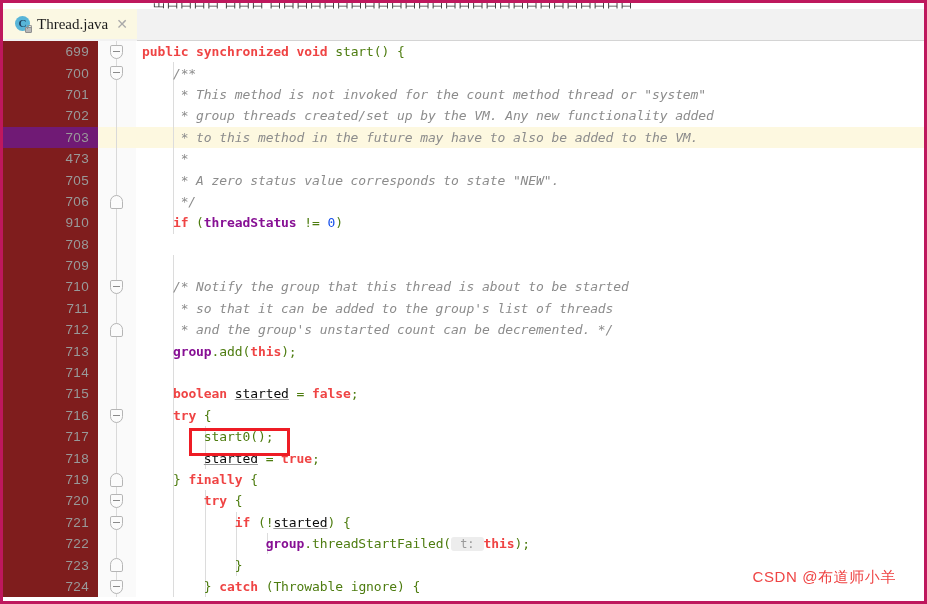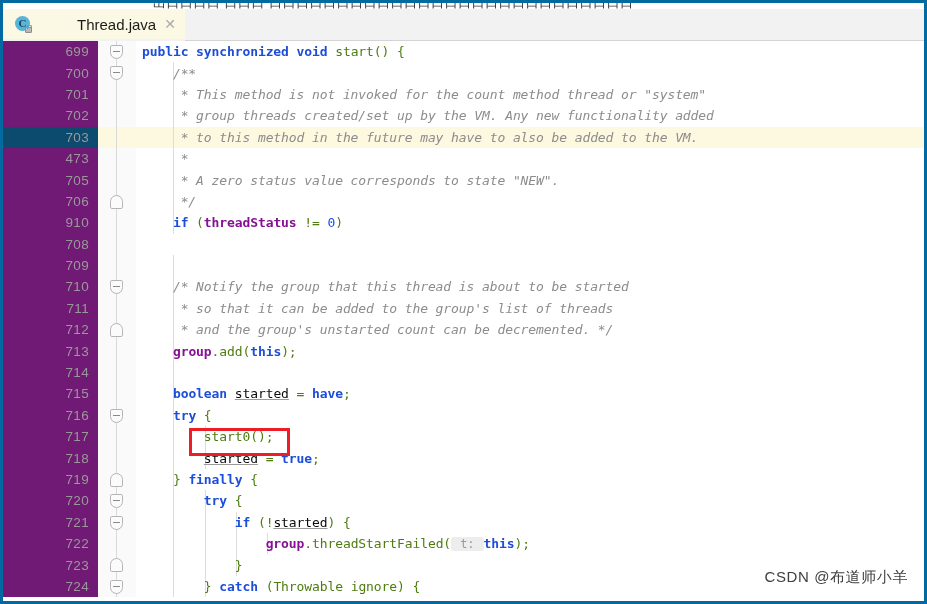--- a/index.html
+++ b/index.html
@@ -9,21 +9,21 @@
     overflow: hidden;
     background: #ffffff;
     font-family: "Liberation Sans", sans-serif;
   }
 
   #app {
     position: relative;
     width: 927px;
     height: 604px;
     background: #ffffff;
-    border: 3px solid #0369a1;
+    border: 3px solid #be185d;
     overflow: hidden;
   }
 
   
   .top-strip {
     position: absolute;
     left: 0; top: 0;
     width: 921px;
     height: 6px;
     background: #ffffff;
@@ -90,25 +90,24 @@
   .tab-icon .lock::before {
     content: "";
     position: absolute;
     left: 1px; top: -3px;
     width: 3px; height: 3px;
     border: 1px solid #8f8f8f;
     border-bottom: none;
     border-radius: 2px 2px 0 0;
   }
   .tab-title {
-    font-family: Liberation Sans, sans-serif;
+    font-family: Liberation Serif, serif;
     font-size: 15px;
     color: #1c1c1c;
     white-space: nowrap;
-    margin-left: 40px;
   }
   .tab-close {
     margin-left: 8px;
     font-size: 14px;
     color: #a9a9a9;
     line-height: 1;
     cursor: pointer;
   }
 
   
@@ -127,27 +126,27 @@
     display: flex;
     align-items: center;
     white-space: nowrap;
   }
   .row.hl { background: #fdf8e0; }
 
   .gutter {
     position: relative;
     flex: 0 0 95px;
     height: 100%;
-    background: #701a75;
+    background: #7f1d1d;
     display: flex;
     align-items: center;
     justify-content: flex-end;
     padding-right: 9px;
   }
-  .row.hl .gutter { background: #0c4a6e; }
+  .row.hl .gutter { background: #701a75; }
   .lineno {
     font-family: "Liberation Sans", sans-serif;
     font-size: 13.5px;
     color: #999999;
     letter-spacing: 0.3px;
   }
 
   .foldcol {
     position: relative;
     flex: 0 0 38px;
@@ -197,21 +196,21 @@
   .ind {
     position: absolute;
     top: 0; bottom: 0;
     width: 1px;
     background: #dcdcdc;
   }
 
   .code { position: relative; z-index: 2; white-space: pre; }
 
   
-  .kw   { color: #1d4ed8; font-weight: bold; }
+  .kw   { color: #ef4444; font-weight: bold; }
   .fld  { color: #871094; font-weight: bold; }
   .loc  { text-decoration: underline; text-decoration-color: #9a9a9a; }
   .cmt  { color: #8c8c8c; font-style: italic; }
   .num  { color: #1750eb; }
   .plain{ color: #4d7c0f; }
   .hint {
     color: #9a9a9a;
     background: #ededed;
     border-radius: 3px;
     padding: 0 2px;
@@ -222,25 +221,25 @@
   .annot {
     position: absolute;
     border: 3px solid #ee1c25;
     z-index: 50;
     pointer-events: none;
   }
 
   
   .watermark {
     position: absolute;
-    right: 16px;
+    right: 28px;
     bottom: 14px;
     font-family: "Liberation Sans", sans-serif;
     font-size: 15px;
-    color: #404040;
+    color: #ef4444;
     letter-spacing: 0.6px;
     z-index: 60;
     white-space: nowrap;
   }
 </style>
 </head>
 <body>
 
 <div id="app">
 
@@ -491,21 +490,21 @@
         <div class="gutter">
           <span class="lineno">715</span>
         </div>
         <div class="foldcol">
           <div class="foldline"></div>
         </div>
         <div class="codecell">
           <div class="indents">
             <div class="ind" style="left: 37.28px;"></div>
           </div>
-          <span class="code"><span class="plain">    </span><span class="kw">boolean </span><span class="loc">started</span><span class="plain"> = </span><span class="kw">have</span><span class="plain">;</span></span>
+          <span class="code"><span class="plain">    </span><span class="kw">boolean </span><span class="loc">started</span><span class="plain"> = </span><span class="kw">false</span><span class="plain">;</span></span>
         </div>
       </div>
       <div class="row">
         <div class="gutter">
           <span class="lineno">716</span>
         </div>
         <div class="foldcol">
           <div class="foldline"></div>
           <div class="foldmark down">
             <div class="bar"></div>

